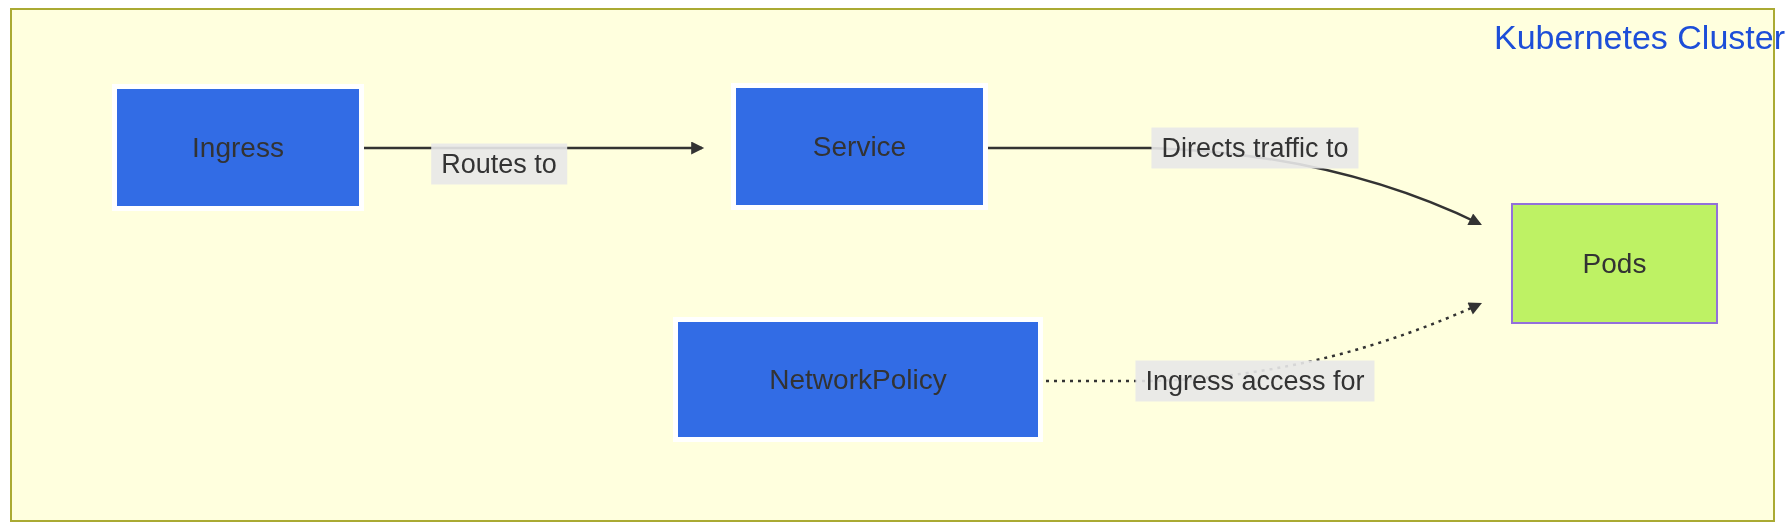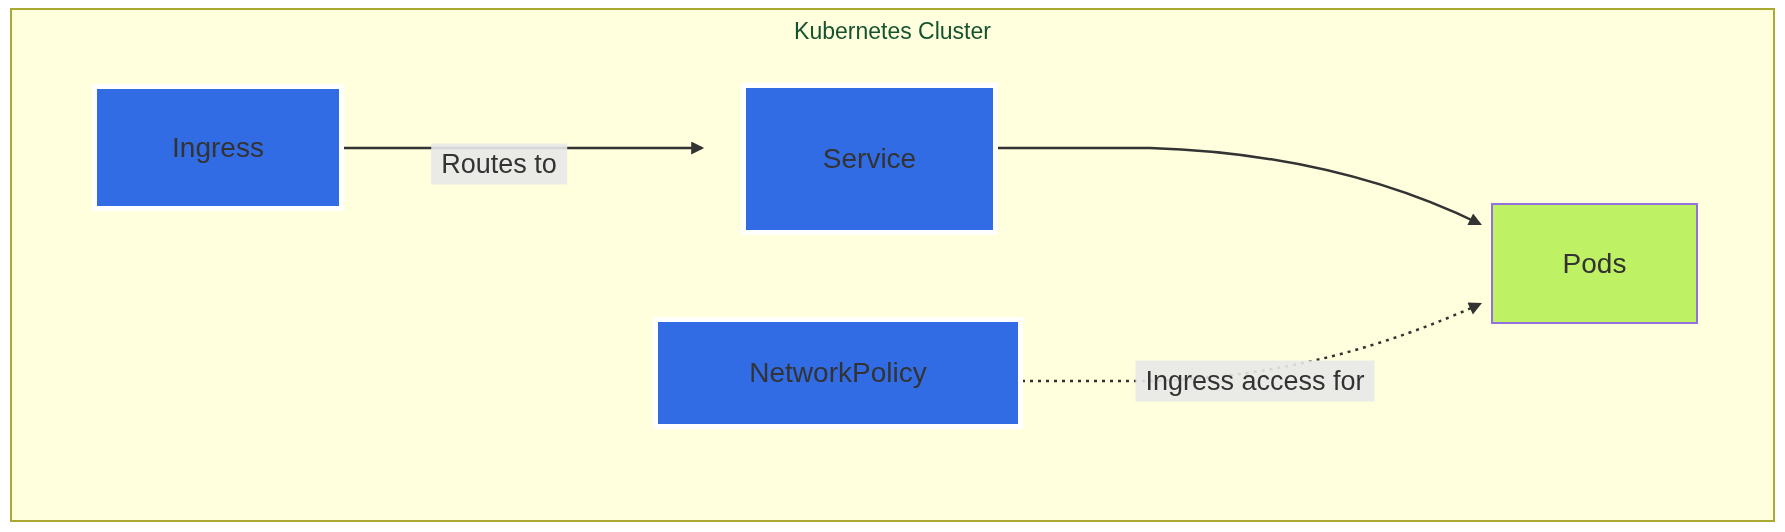--- a/index.html
+++ b/index.html
@@ -15,50 +15,51 @@
     position: absolute;
     left: 10px; top: 8px;
     width: 1761px; height: 510px;
     background: #ffffde;
     border: 2px solid #aaaa33;
   }
   .cluster-title {
     position: absolute;
     left: 0; top: 18px;
     width: 100%;
-    text-align: center;
-    font-size: 23px;
-    color: #14532d;
+    text-align: right;
+    font-size: 34px;
+    color: #1d4ed8;
   }
   #edge-layer {
     position: absolute;
     left: 0; top: 0;
     width: 1785px; height: 532px;
     pointer-events: none;
   }
   .node {
     position: absolute;
     display: flex;
     align-items: center;
     justify-content: center;
     font-size: 28px;
     color: #333333;
     box-sizing: border-box;
+    margin-left: 20px;
   }
   .node.blue {
     background: #326ce5;
     box-shadow: 0 0 0 5px #ffffff;
   }
   .node.pods {
     background: #bef264;
     border: 2px solid #9370db;
   }
   #node-ingress       { left: 97px;  top: 89px;  width: 242px; height: 117px; }
-  #node-service       { left: 746px; top: 88px;  width: 247px; height: 142px; }
-  #node-networkpolicy { left: 658px; top: 322px; width: 360px; height: 102px; }
+  #node-service       { left: 716px; top: 88px;  width: 247px; height: 117px; }
+  #node-networkpolicy { left: 658px; top: 322px; width: 360px; height: 115px; }
   #node-pods          { left: 1491px; top: 203px; width: 207px; height: 121px; }
   .edge-label {
     position: absolute;
     transform: translate(-50%, -50%);
     background: rgba(232,232,232,0.9);
     color: #333333;
     font-size: 27px;
     padding: 5px 10px;
     white-space: nowrap;
   }
@@ -96,16 +97,17 @@
   <div class="node blue" id="node-networkpolicy">
     <span>NetworkPolicy</span>
   </div>
 
   <div class="node pods" id="node-pods">
     <span>Pods</span>
   </div>
 
   <div class="edge-label" id="edge-label-routes">Routes to</div>
 
+  <div class="edge-label" id="edge-label-directs">Directs traffic to</div>
 
   <div class="edge-label" id="edge-label-controls">Ingress access for</div>
 
 </div>
 
 </body></html>

